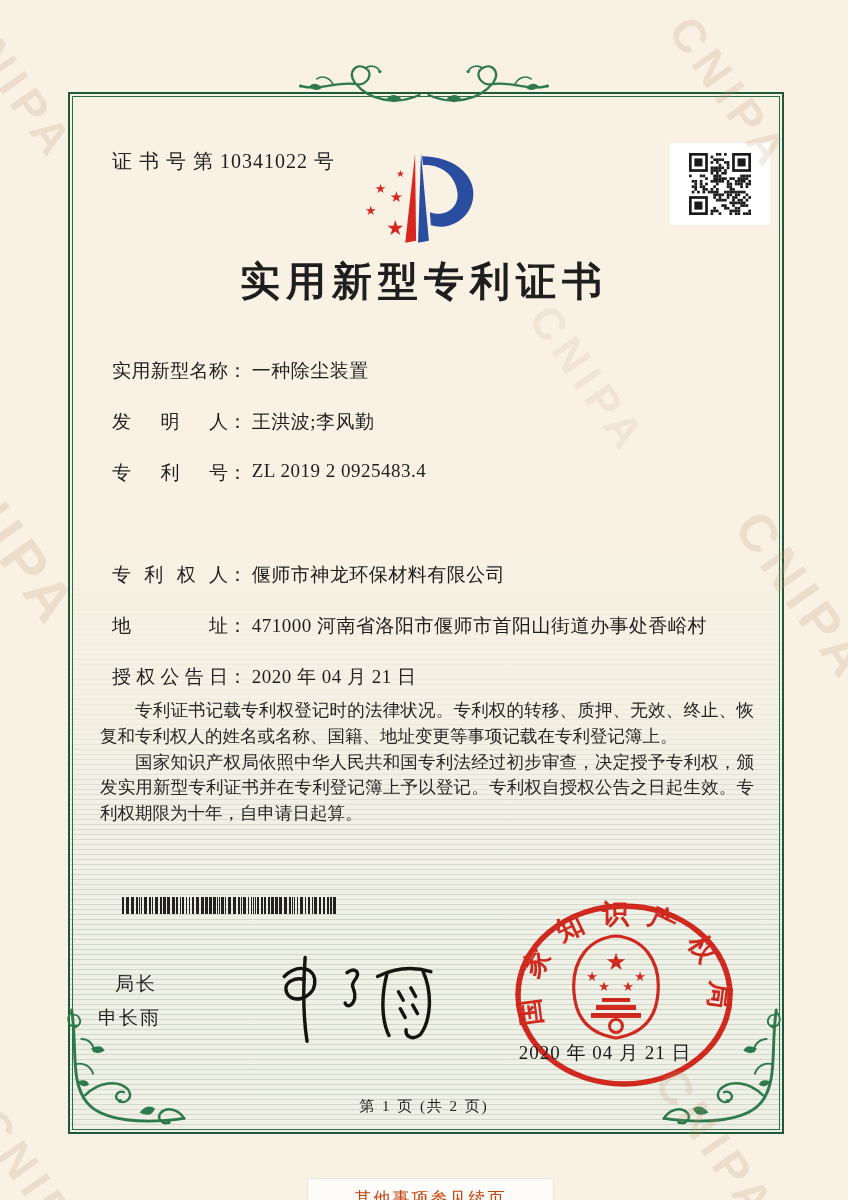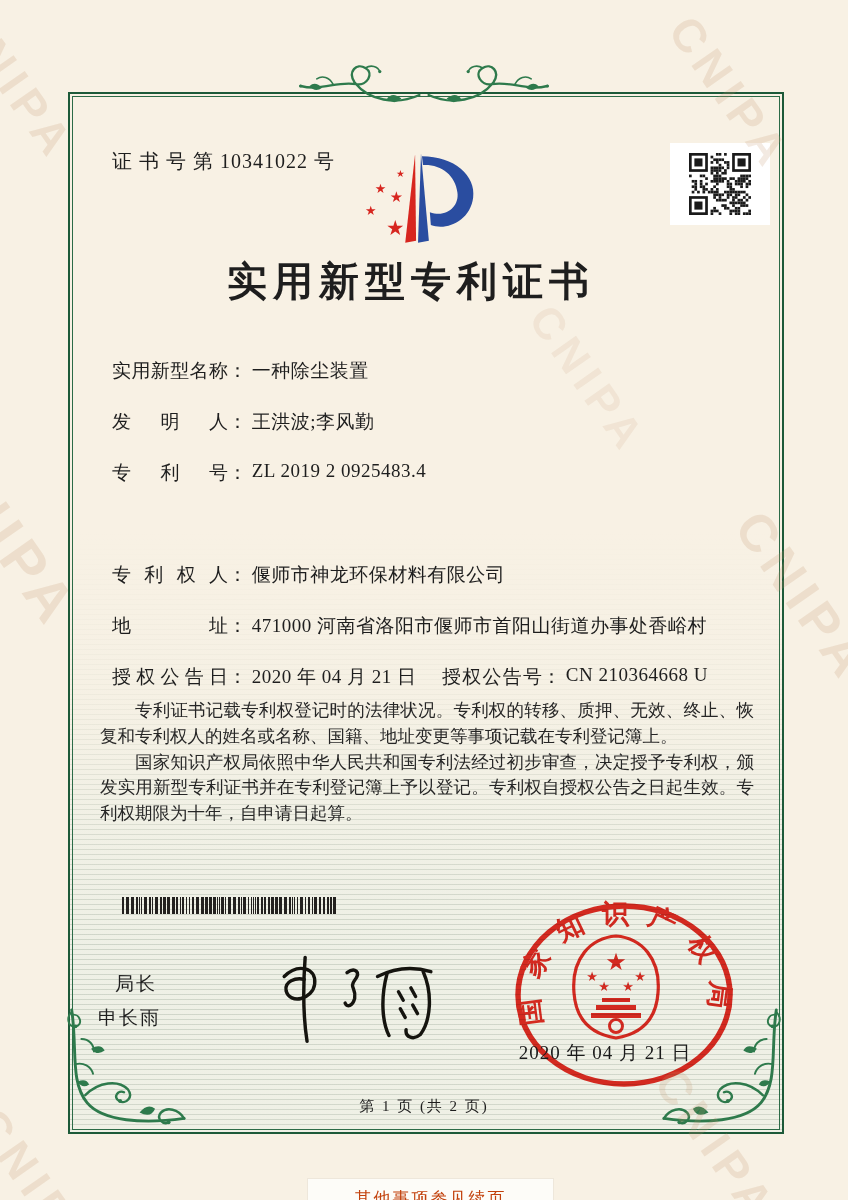--- a/index.html
+++ b/index.html
@@ -25,21 +25,21 @@
       repeating-linear-gradient(180deg,rgba(148,164,148,.4) 0px,rgba(148,164,148,.4) 1px,rgba(0,0,0,0) 1px,rgba(0,0,0,0) 5px);
   }
   .frame-inner{position:absolute; inset:2px; border:1px solid #2c6b47;}
   .orn{position:absolute; z-index:4; pointer-events:none;}
   
   .cert-no{position:absolute; left:112px; top:148px; font-size:20px; letter-spacing:1px; z-index:3;}
   .logo{position:absolute; left:356px; top:146px; width:128px; height:104px; z-index:3;}
   .qr-box{position:absolute; left:670px; top:143px; width:100px; height:82px; background:#ffffff; z-index:3;}
   .qr-box svg{position:absolute; left:19px; top:10px;}
   .title{
-    position:absolute; left:155px; top:254px; width:512px; text-align:center;
+    position:absolute; left:168px; top:254px; width:512px; text-align:center;
     font-size:40px; font-weight:600; letter-spacing:6px; z-index:3;
   }
   
   .row{position:absolute; left:112px; height:26px; font-size:19px; z-index:3; white-space:nowrap;}
   .flabel{display:inline-block; width:116px; text-align:justify; text-align-last:justify; vertical-align:top;}
   .fcolon{display:inline-block; vertical-align:top;}
   .fvalue{display:inline-block; vertical-align:top; letter-spacing:.5px;}
   .row .pair2{position:absolute; left:330px; top:0; white-space:nowrap;}
   .pair2 .flabel{width:100px;}
   
@@ -347,24 +347,20 @@
     <span class="flabel">专利权人</span><span class="fcolon">：</span>
     <span class="fvalue">偃师市神龙环保材料有限公司</span>
   </div>
   <div class="row" style="top:613px">
     <span class="flabel">地址</span><span class="fcolon">：</span>
     <span class="fvalue">471000 河南省洛阳市偃师市首阳山街道办事处香峪村</span>
   </div>
   <div class="row" style="top:664px">
     <span class="flabel">授权公告日</span><span class="fcolon">：</span>
     <span class="fvalue">2020 年 04 月 21 日</span>
-    <span class="pair2">
-      <span class="flabel">授权公告号</span><span class="fcolon">：</span>
-      <span class="fvalue">CN 210364668 U</span>
-    </span>
   </div>
 
   <div class="body-text">
     <p>专利证书记载专利权登记时的法律状况。专利权的转移、质押、无效、终止、恢复和专利权人的姓名或名称、国籍、地址变更等事项记载在专利登记簿上。</p>
     <p>国家知识产权局依照中华人民共和国专利法经过初步审查，决定授予专利权，颁发实用新型专利证书并在专利登记簿上予以登记。专利权自授权公告之日起生效。专利权期限为十年，自申请日起算。</p>
   </div>
 
   <div class="barcode" id="barcode">
       <i style="left: 0px; width: 2px;"></i>
       <i style="left: 4px; width: 3px;"></i>

